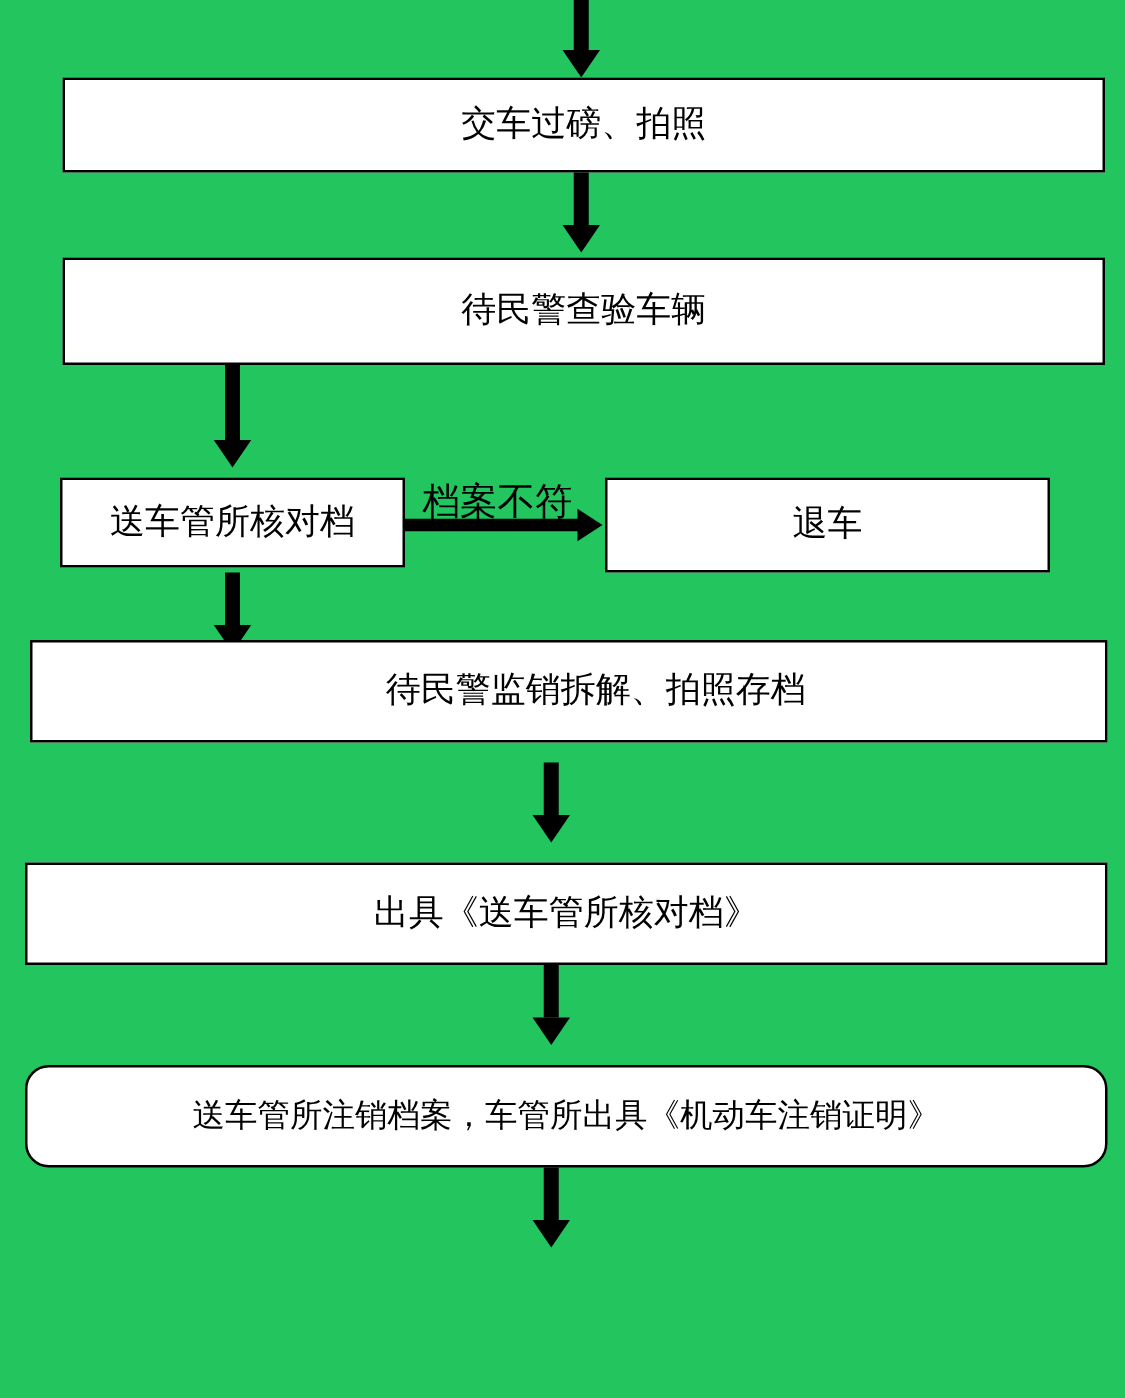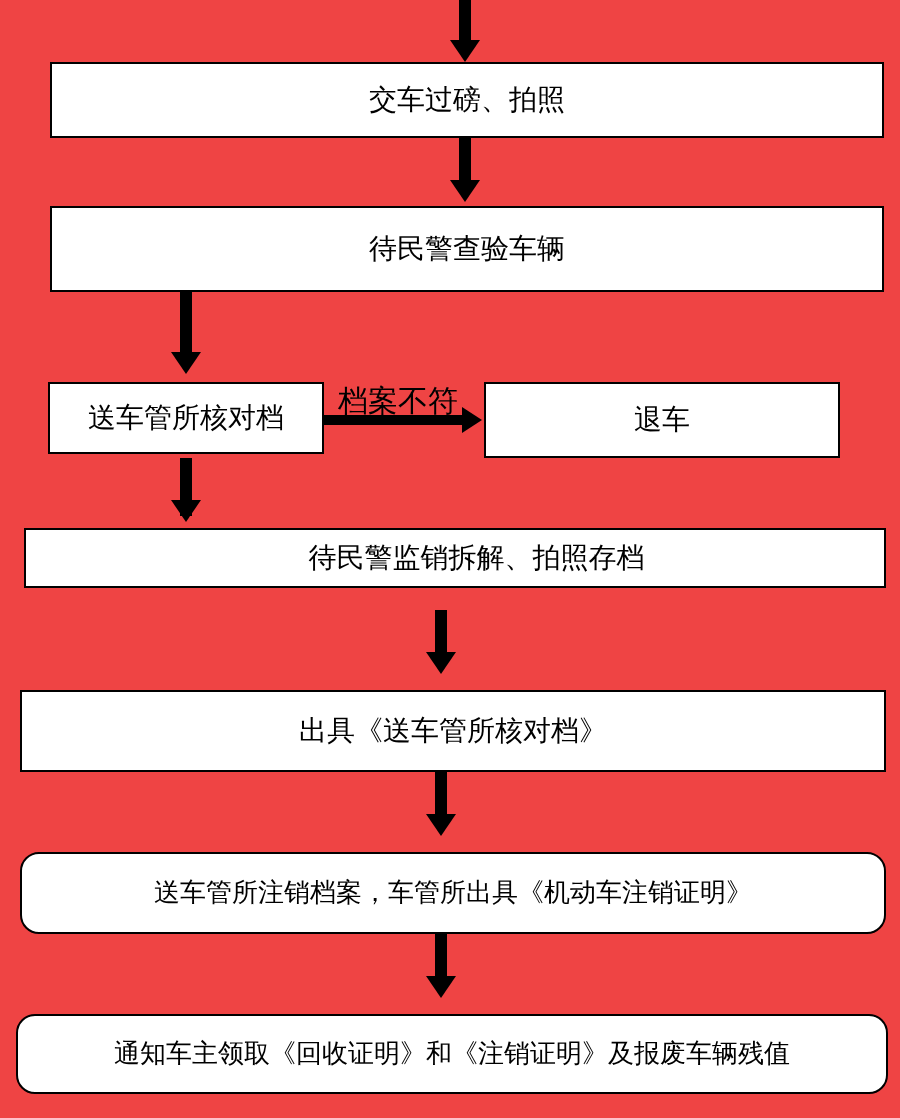--- a/index.html
+++ b/index.html
@@ -7,21 +7,21 @@
     padding: 0;
     background: #ffffff;
   }
   body {
     font-family: "Liberation Serif", "DejaVu Serif", serif;
   }
   #flow-root {
     position: relative;
     width: 900px;
     height: 1118px;
-    background: #ef4444;
+    background: #22c55e;
     overflow: hidden;
   }
   .node {
     position: absolute;
     box-sizing: border-box;
     border: 2px solid #000000;
     background: #ffffff;
     display: flex;
     align-items: center;
     justify-content: center;
@@ -103,38 +103,35 @@
   <div class="head-right" style="left:462px; top:407px;"></div>
   <div class="edge-label" style="left:338px; top:381px;">档案不符</div>
 
   <div class="node f28" style="left:484px; top:382px; width:356px; height:76px;">
     <span>退车</span>
   </div>
 
   <div class="vshaft" style="left:180px; top:458px; height:58px;"></div>
   <div class="head-down" style="left:171px; top:500px;"></div>
 
-  <div class="node f28" style="left:24px; top:528px; width:862px; height:60px;padding-left:43px;">
+  <div class="node f28" style="left:24px; top:512px; width:862px; height:82px;padding-left:43px;">
     <span>待民警监销拆解、拍照存档</span>
   </div>
 
   <div class="vshaft" style="left:435px; top:610px; height:42px;"></div>
   <div class="head-down" style="left:426px; top:652px;"></div>
 
   <div class="node f28" style="left:20px; top:690px; width:866px; height:82px;">
     <span>出具《送车管所核对档》</span>
   </div>
 
   <div class="vshaft" style="left:435px; top:772px; height:42px;"></div>
   <div class="head-down" style="left:426px; top:814px;"></div>
 
   <div class="node f26" style="left:20px; top:852px; width:866px; height:82px;">
     <span>送车管所注销档案，车管所出具《机动车注销证明》</span>
   </div>
 
   <div class="vshaft" style="left:435px; top:934px; height:42px;"></div>
   <div class="head-down" style="left:426px; top:976px;"></div>
 
-  <div class="node f26" style="left:16px; top:1014px; width:872px; height:80px;">
-    <span>通知车主领取《回收证明》和《注销证明》及报废车辆残值</span>
-  </div>
 
 </div>
 
 </body></html>

